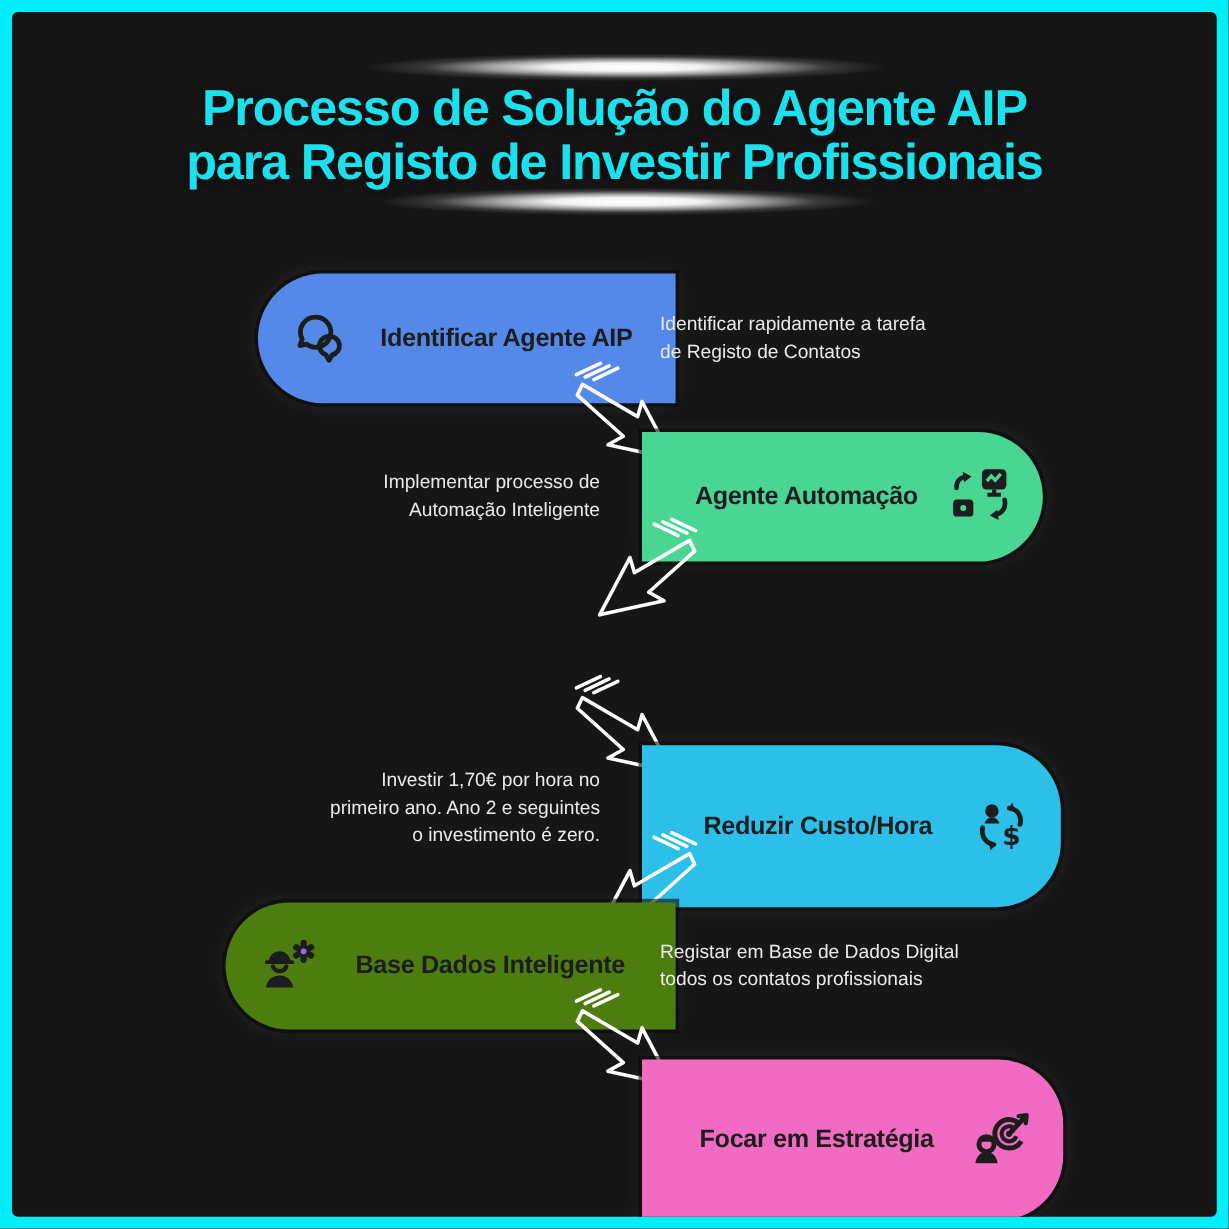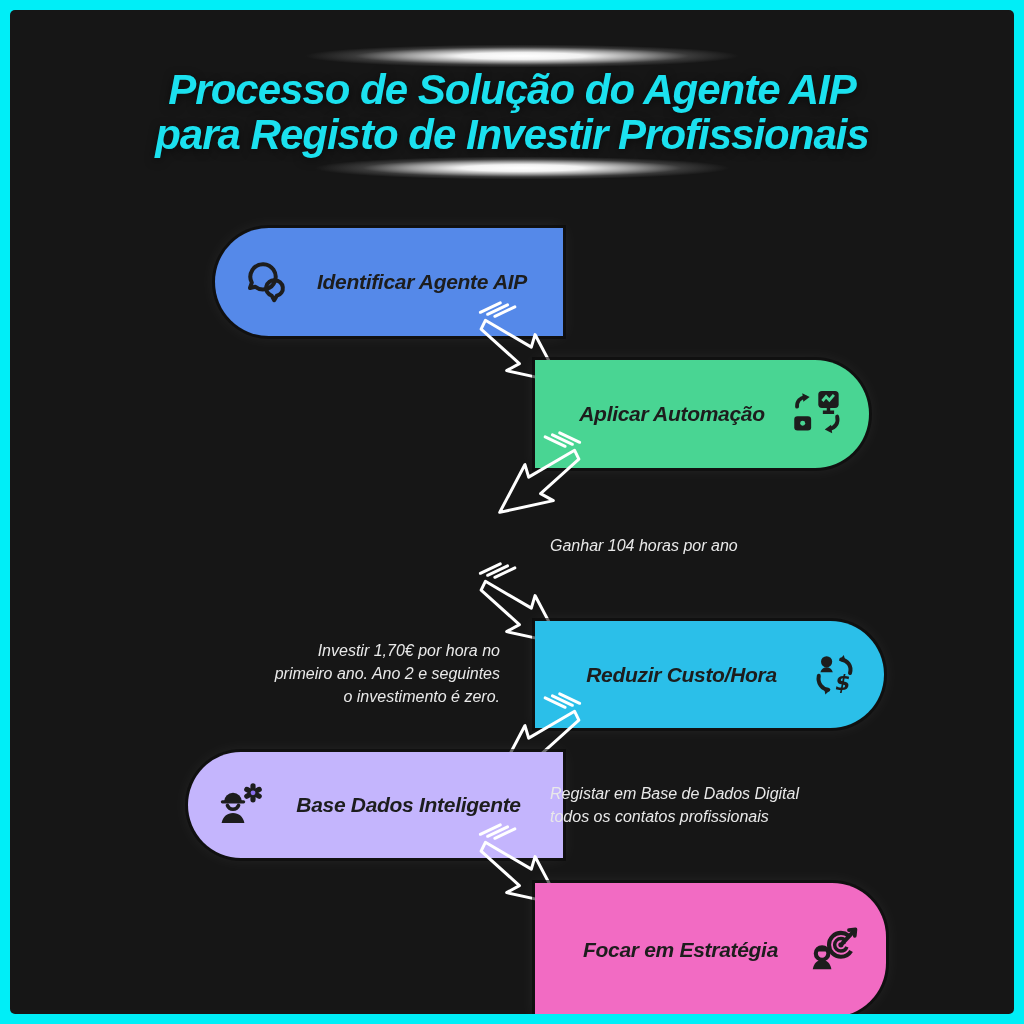--- a/index.html
+++ b/index.html
@@ -1,17 +1,17 @@
 <!DOCTYPE html>
 <html><head>
 <meta charset="utf-8">
 <style>
   html,body{margin:0;padding:0;background:#000;}
   .frame{position:relative;width:1024px;height:1024px;background:#00eef7;overflow:hidden;
-         font-family:"Liberation Sans",sans-serif;font-style:italic;}
+         font-family:"Liberation Sans",sans-serif;}
   .stage{position:absolute;inset:10px;background:#161616;border-radius:5px;overflow:hidden;}
 
   .title{position:absolute;left:0;right:0;top:58px;text-align:center;
          font-weight:700;font-size:42px;line-height:1.06;letter-spacing:-1px;
          color:#1be1ef;text-shadow:0 2px 10px rgba(0,0,0,.55);}
 
   .swoosh{position:absolute;height:24px;border-radius:50%;
           background:radial-gradient(closest-side,#ffffff 0%,#f2f2f2 28%,#9a9a9a 52%,#3a3a3a 74%,rgba(22,22,22,0) 96%);}
   .swoosh.top{left:286px;top:34px;width:452px;}
   .swoosh.bottom{left:296px;top:146px;width:432px;}
@@ -29,21 +29,21 @@
   .desc.rt{text-align:right;}
 
   .arrow{position:absolute;width:120px;height:76px;overflow:visible;color:#fff;}
   .arrow.mirror{transform:scaleX(-1) rotate(36deg);}
   .arrow.normal{transform:rotate(36deg);}
 
   
   .p1{top:218px;left:205px;width:320px;height:108px;}
   .p2{top:350px;left:525px;width:290px;height:108px;}
   .p3{top:481px;left:205px;width:320px;height:107px;}
-  .p4{top:611px;left:525px;width:305px;height:107px;}
+  .p4{top:611px;left:525px;width:305px;height:135px;}
   .p5{top:742px;left:178px;width:347px;height:106px;}
   .p6{top:873px;left:525px;width:307px;height:134px;}
 
   .d1{left:540px;top:249px;width:290px;}
   .d2{right:514px;top:381px;width:250px;}
   .d3{left:540px;top:524px;width:290px;}
   .d4{right:514px;top:629px;width:310px;}
   .d5{left:540px;top:772px;width:330px;}
   .d6{right:514px;top:903px;width:340px;}
 
@@ -81,47 +81,50 @@
       <span class="icon">
         <svg width="48" height="48" viewBox="0 0 24 24">
           <g fill="none" stroke="currentColor" stroke-width="2" stroke-linejoin="round" stroke-linecap="round">
             <path d="M10.2 3.1a6.3 6.3 0 1 1-4 11.3L3.5 15l.9-2.7a6.3 6.3 0 0 1 5.8-9.2z"></path>
             <path d="M15.9 11.2a3.9 3.9 0 0 1 1 7.7l-1.3 2.2-1.3-2.3a3.9 3.9 0 0 1 1.6-7.6z"></path>
           </g>
         </svg>
       </span>
       <span class="label">Identificar Agente AIP</span>
     </div>
+    <div class="desc d1">Identificar rapidamente a tarefa
+de Registo de Contatos</div>
 
     <svg class="arrow normal a1" viewBox="-10 -12 136 76" style="color: rgb(255, 255, 255);">
         <use href="#hand-arrow"></use>
       </svg>
 
     <div class="pill right p2" style="background-color: rgb(73, 213, 147); color: rgb(29, 29, 29);">
-      <span class="label">Aplicar Automação</span>
+      <span class="label">Agente Automação</span>
       <span class="icon">
         <svg width="52" height="52" viewBox="0 0 24 24">
           <path d="M2.8 8.6c-.1-2.5 1.5-4.1 3.7-4.4" fill="none" stroke="currentColor" stroke-width="1.8" stroke-linecap="round"></path>
           <path d="M5.2 2.4l3.4 1.8-2.9 2.2z" fill="currentColor"></path>
           <rect x="12.6" y="1.4" width="9.4" height="7.8" rx="1.7" fill="currentColor"></rect>
           <path d="M14.5 6l1.7-2 1.5 1.6 2.1-2.4" fill="none" stroke-width="1.3" style="stroke: rgb(73, 213, 147);"></path>
           <path d="M17.3 9.2v2M14.7 11.2h5.2" stroke="currentColor" stroke-width="1.6" fill="none"></path>
           <rect x="1.5" y="13" width="7.8" height="6.6" rx="1.5" fill="currentColor"></rect>
           <circle cx="5.4" cy="16.3" r="1.15" style="fill: rgb(73, 213, 147);"></circle>
           <path d="M21.3 13.2c.7 2.9-.8 5.1-3.4 5.6" fill="none" stroke="currentColor" stroke-width="1.8" stroke-linecap="round"></path>
           <path d="M19 20.9l-3.4-1.7 2.9-2.2z" fill="currentColor"></path>
         </svg>
       </span>
     </div>
+    <div class="desc rt d2">Implementar processo de
+Automação Inteligente</div>
 
     <svg class="arrow mirror a2" viewBox="-10 -12 136 76" style="color: rgb(255, 255, 255);">
         <use href="#hand-arrow"></use>
       </svg>
 
-    <div class="desc d3">Ganhar 104 horas por ano</div>
 
     <svg class="arrow normal a3" viewBox="-10 -12 136 76" style="color: rgb(255, 255, 255);">
         <use href="#hand-arrow"></use>
       </svg>
 
     <div class="pill right p4" style="background-color: rgb(43, 191, 233); color: rgb(29, 29, 29);">
       <span class="label">Reduzir Custo/Hora</span>
       <span class="icon">
         <svg width="48" height="48" viewBox="0 0 24 24">
           <circle cx="8.3" cy="5.4" r="2.8" fill="currentColor"></circle>
@@ -135,21 +138,21 @@
       </span>
     </div>
     <div class="desc rt d4">Investir 1,70€ por hora no
 primeiro ano. Ano 2 e seguintes
 o investimento é zero.</div>
 
     <svg class="arrow mirror a4" viewBox="-10 -12 136 76" style="color: rgb(255, 255, 255);">
         <use href="#hand-arrow"></use>
       </svg>
 
-    <div class="pill left p5" style="background-color: #c4b5fd; color: rgb(29, 29, 29);">
+    <div class="pill left p5" style="background-color: #4d7c0f; color: rgb(29, 29, 29);">
       <span class="icon">
         <svg width="48" height="48" viewBox="0 0 24 24">
           <g stroke="currentColor" stroke-width="2.6" stroke-linecap="round">
             <path d="M18.5 2.4v7"></path>
             <path d="M15.4 4.2l6.2 3.4"></path>
             <path d="M15.4 7.6l6.2-3.4"></path>
           </g>
           <circle cx="18.5" cy="5.9" r="1.2" style="fill: rgb(138, 112, 238);"></circle>
           <path d="M4 10.4a4.5 4.5 0 0 1 9 0z" fill="currentColor"></path>
           <path d="M3.2 10.4h10.6" stroke="currentColor" stroke-width="1.6" stroke-linecap="round" fill="none"></path>

